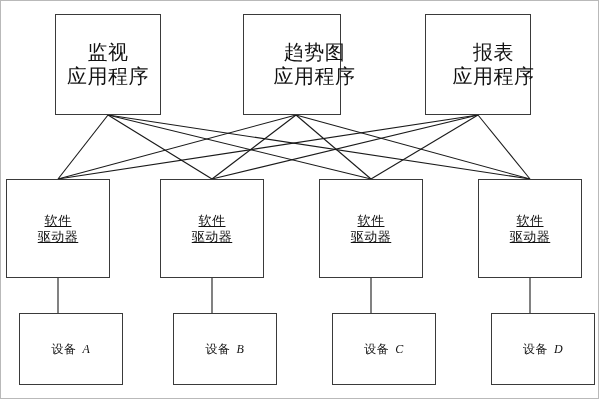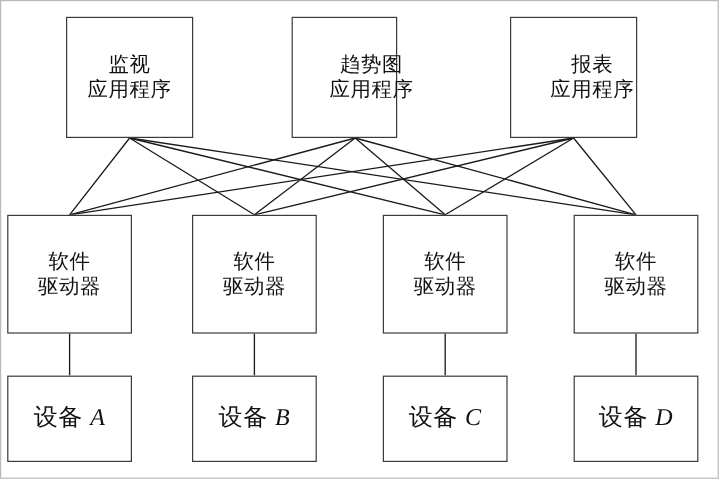--- a/index.html
+++ b/index.html
@@ -44,23 +44,23 @@
     justify-content: center;
     text-align: center;
     color: #111111;
     line-height: 1.18;
     letter-spacing: 0.5px;
   }
   .node .ln {
     display: block;
     white-space: nowrap;
   }
-  .node.app { font-size: 17px; }
-  .node.driver { font-size: 17px; }
-  .node.device { font-size: 20px; }
+  .node.app { font-size: 20px; }
+  .node.driver { font-size: 13px; text-decoration: underline; }
+  .node.device { font-size: 12px; margin-left: 13px; }
   .node.device .ln {
     display: flex;
     align-items: baseline;
     justify-content: center;
     gap: 6px;
   }
   .node.device .tag {
     font-style: italic;
     font-family: "Liberation Serif", "DejaVu Serif", serif;
   }
@@ -89,21 +89,21 @@
       <line x1="212" y1="179" x2="212" y2="313" stroke="#1a1a1a" stroke-width="1.1" shape-rendering="geometricPrecision"></line>
       <line x1="371" y1="179" x2="371" y2="313" stroke="#1a1a1a" stroke-width="1.1" shape-rendering="geometricPrecision"></line>
       <line x1="530" y1="179" x2="530" y2="313" stroke="#1a1a1a" stroke-width="1.1" shape-rendering="geometricPrecision"></line>
     </svg>
 
   <div id="nodes">
       <div class="node app" style="left: 55px; top: 14px; width: 106px; height: 101px;">
         <span class="ln">监视</span>
         <span class="ln">应用程序</span>
       </div>
-      <div class="node app" style="left: 243px; top: 14px; width: 88px; height: 101px; padding-left: 45px;">
+      <div class="node app" style="left: 243px; top: 14px; width: 98px; height: 101px; padding-left: 45px;">
         <span class="ln">趋势图</span>
         <span class="ln">应用程序</span>
       </div>
       <div class="node app" style="left: 425px; top: 14px; width: 106px; height: 101px; padding-left: 31px;">
         <span class="ln">报表</span>
         <span class="ln">应用程序</span>
       </div>
       <div class="node driver" style="left: 6px; top: 179px; width: 104px; height: 99px;">
         <span class="ln">软件</span>
         <span class="ln">驱动器</span>

